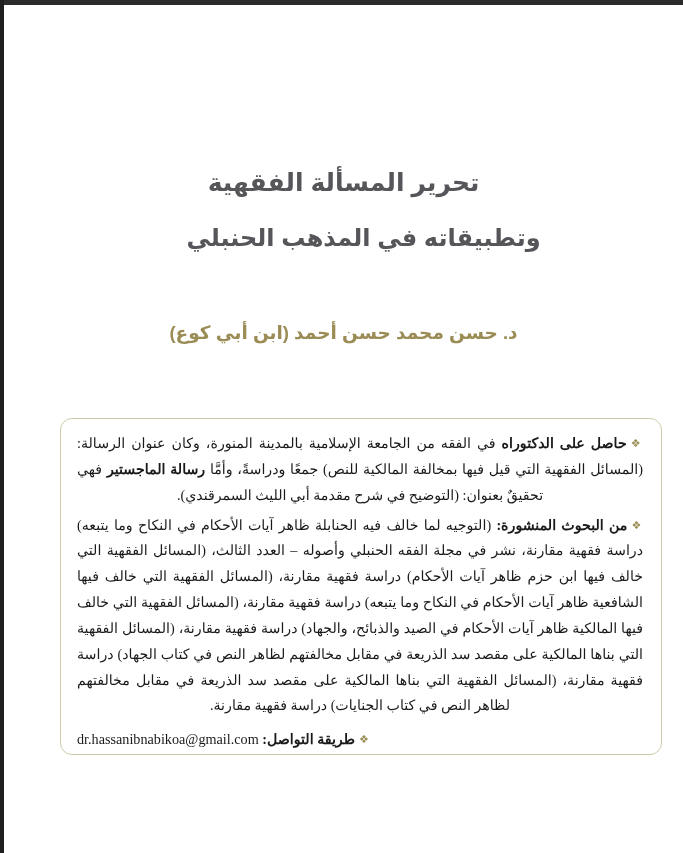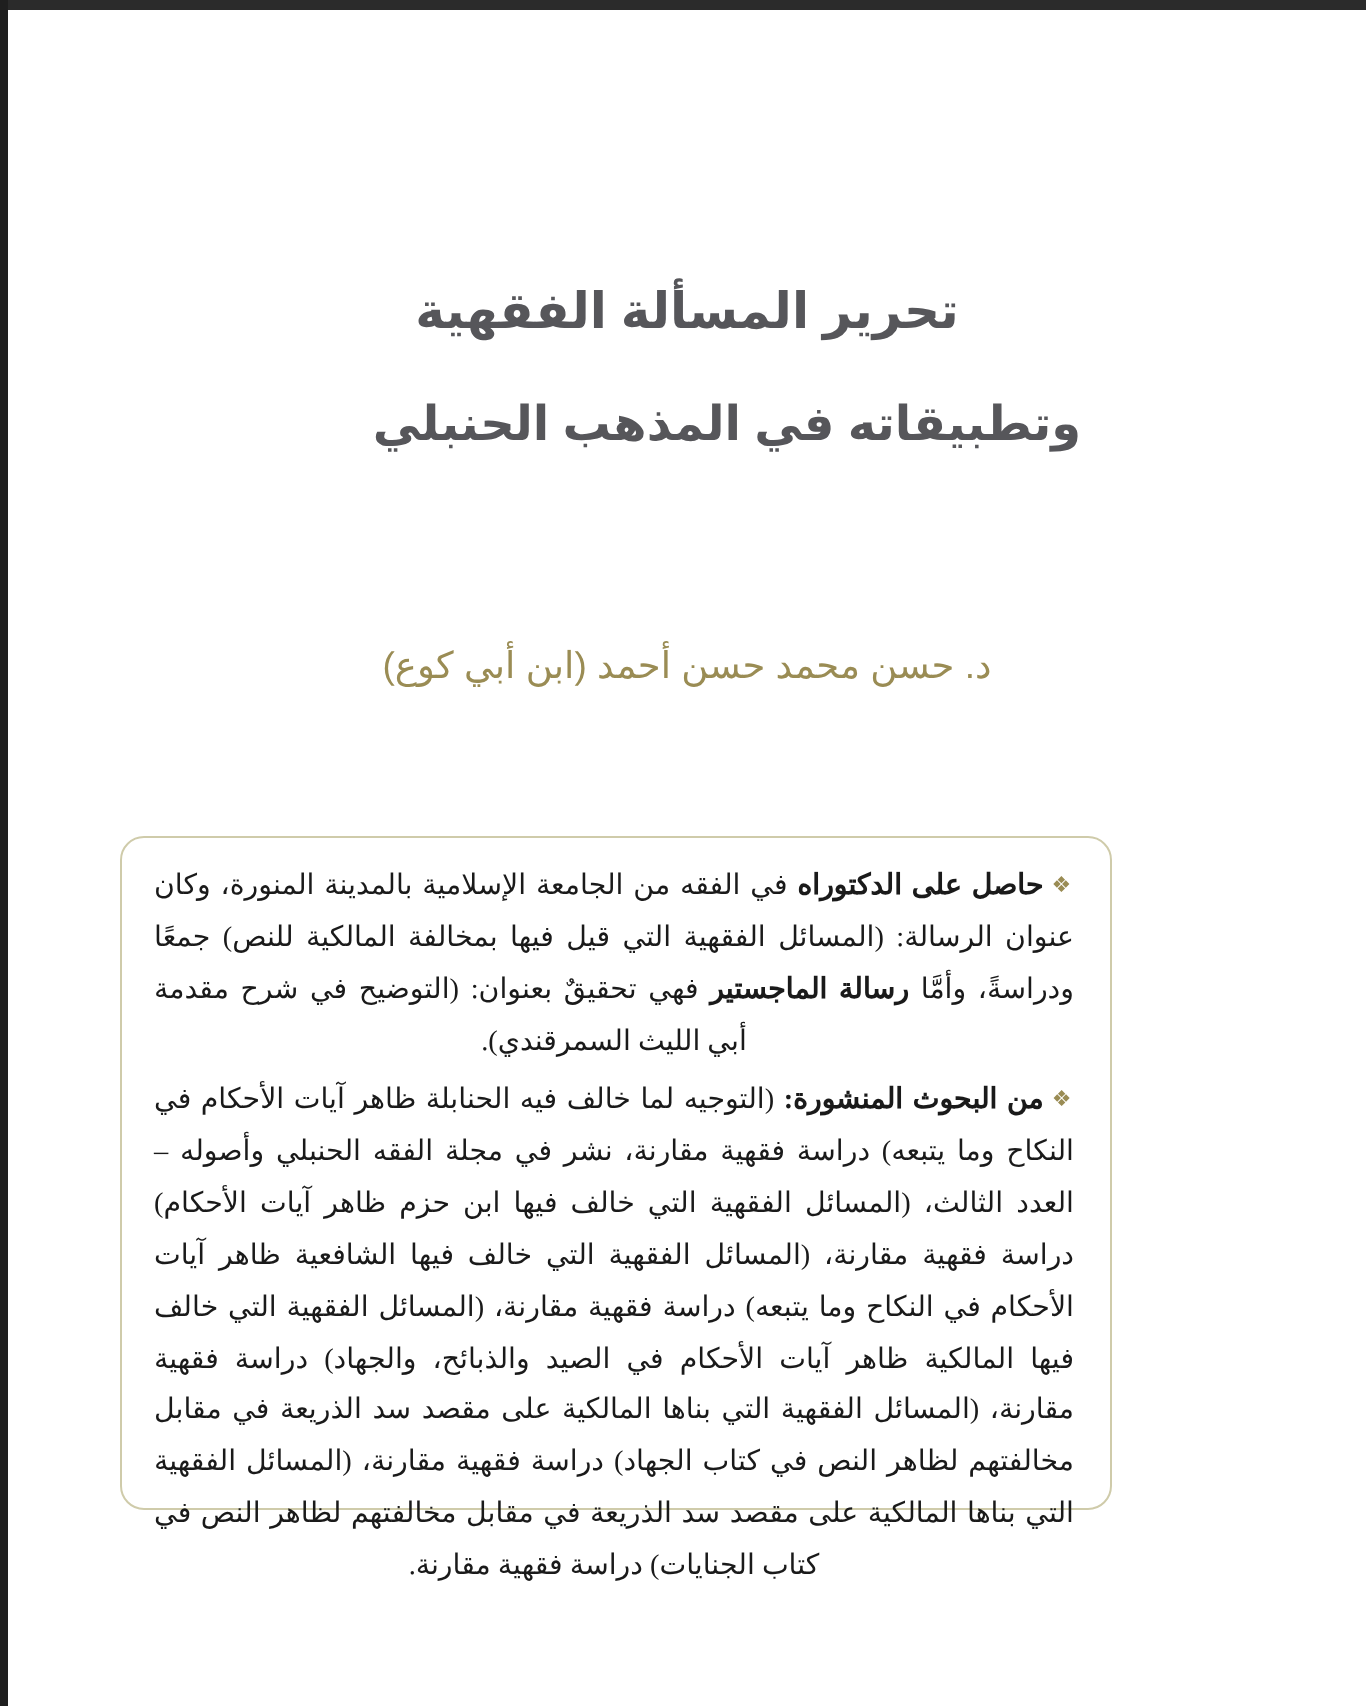--- a/index.html
+++ b/index.html
@@ -40,21 +40,21 @@
   }
 
   
   .title-block {
     position: absolute;
     top: 112px;
     left: 0;
     width: 679px;
     height: 135px;
     display: flex;
-    align-items: center;
+    align-items: flex-end;
     justify-content: center;
   }
   .title-rule {
     width: 2px;
     background: #cbc8a8;
     margin: 6px 0 4px 0;
     flex: none;
   }
   .title-rule.right { margin-right: 0; }
   .title-text {
@@ -93,31 +93,31 @@
   .prep-label {
     color: #1d1d1d;
     font-size: 17px;
     font-weight: bold;
     line-height: 1.3;
   }
   .author-name {
     margin-top: 26px;
     color: #9a8c54;
     font-size: 18.5px;
-    font-weight: normal;
+    font-weight: bold;
     line-height: 1.3;
     letter-spacing: 0.3px;
   }
 
   
   .bio-box {
     position: absolute;
     top: 413px;
     left: 56px;
-    width: 496px;
+    width: 602px;
     height: 337px;
     box-sizing: border-box;
     border: 1px solid #cfcbaa;
     border-radius: 12px;
     background: #ffffff;
     padding: 12px 18px 10px 16px;
     direction: rtl;
   }
   .bio-item {
     display: block;
@@ -176,16 +176,19 @@
   <div class="bio-box">
 
     <div class="bio-item para1">
       <span class="bullet">❖</span><span class="bold">حاصل على الدكتوراه</span><span> في الفقه من الجامعة الإسلامية بالمدينة المنورة، وكان عنوان الرسالة: (المسائل الفقهية التي قيل فيها بمخالفة المالكية للنص) جمعًا ودراسةً، وأمَّا </span><span class="bold">رسالة الماجستير</span><span> فهي تحقيقٌ بعنوان: (التوضيح في شرح مقدمة أبي الليث السمرقندي).</span>
     </div>
 
     <div class="bio-item para2">
       <span class="bullet">❖</span><span class="bold">من البحوث المنشورة:</span><span> (التوجيه لما خالف فيه الحنابلة ظاهر آيات الأحكام في النكاح وما يتبعه) دراسة فقهية مقارنة، نشر في مجلة الفقه الحنبلي وأصوله – العدد الثالث، (المسائل الفقهية التي خالف فيها ابن حزم ظاهر آيات الأحكام) دراسة فقهية مقارنة، (المسائل الفقهية التي خالف فيها الشافعية ظاهر آيات الأحكام في النكاح وما يتبعه) دراسة فقهية مقارنة، (المسائل الفقهية التي خالف فيها المالكية ظاهر آيات الأحكام في الصيد والذبائح، والجهاد) دراسة فقهية مقارنة، (المسائل الفقهية التي بناها المالكية على مقصد سد الذريعة في مقابل مخالفتهم لظاهر النص في كتاب الجهاد) دراسة فقهية مقارنة، (المسائل الفقهية التي بناها المالكية على مقصد سد الذريعة في مقابل مخالفتهم لظاهر النص في كتاب الجنايات) دراسة فقهية مقارنة.</span>
     </div>
 
+    <div class="bio-item contact-line">
+      <span class="bullet">❖</span><span class="bold">طريقة التواصل:</span><span>&nbsp;</span><span class="email">dr.hassanibnabikoa@gmail.com</span>
+    </div>
 
   </div>
 
 </div>
 
 </body></html>

